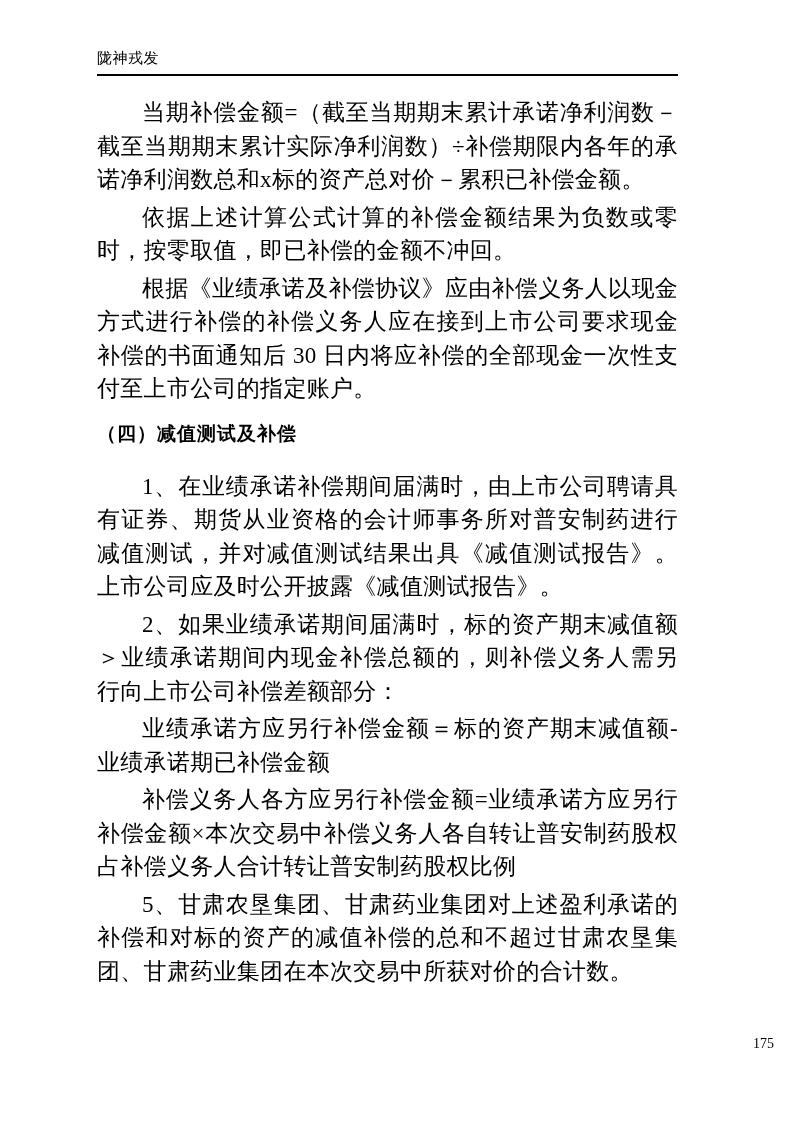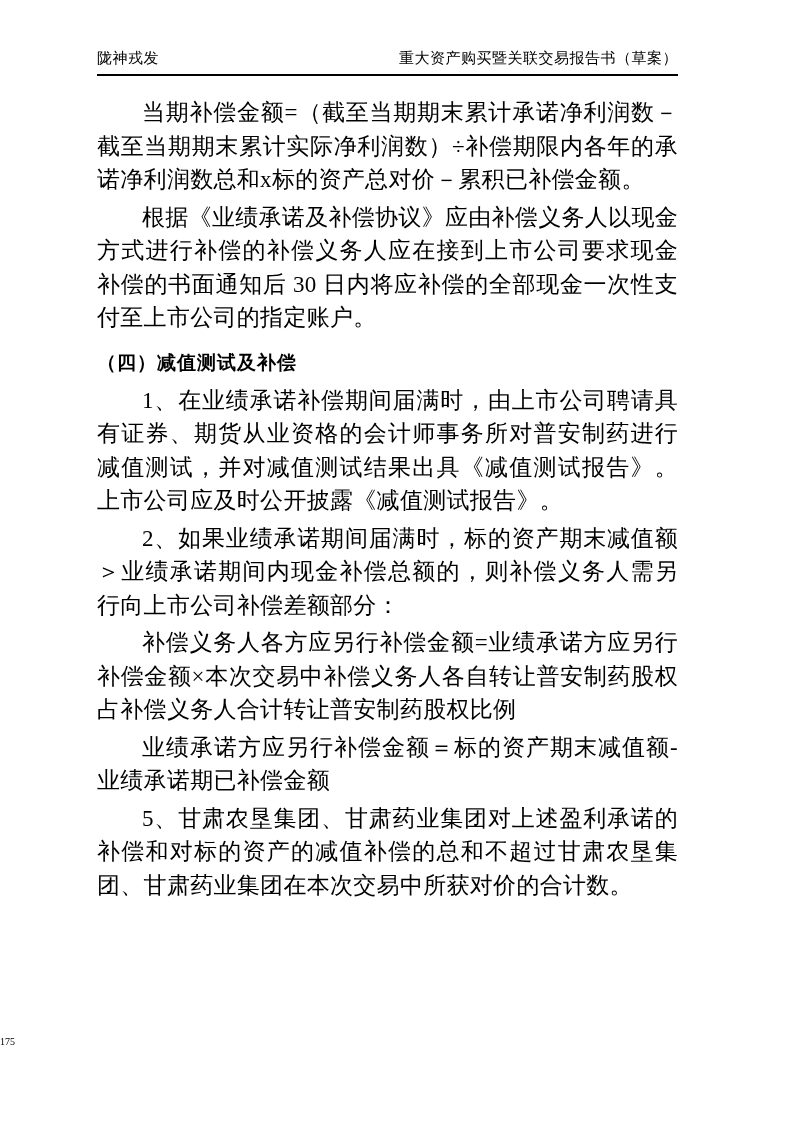--- a/index.html
+++ b/index.html
@@ -38,54 +38,54 @@
   .content p.body {
     margin: 0 0 4px 0;
     font-size: 23px;
     line-height: 33.5px;
     text-align: justify;
     text-indent: 45px;
     letter-spacing: 0.3px;
     word-break: break-all;
   }
   .content h2.sec {
-    margin: 14px 0 8px 0;
+    margin: 14px 0 23px 0;
     font-size: 19px;
     line-height: 27px;
     font-weight: bold;
     font-family: "Liberation Sans", "DejaVu Sans", sans-serif;
     letter-spacing: 1px;
   }
   .footer {
     position: absolute;
     left: 0;
     right: 0;
     top: 1036px;
-    text-align: left;
-    font-size: 10px;
+    text-align: right;
+    font-size: 14px;
   }
 </style>
 </head>
 <body>
 
 <div class="page">
 
   <div class="header">
     <span>陇神戎发</span>
-    <span>重大资产购买暨关联交易报告书（草案）</span>
   </div>
 
   <div class="content">
     <p class="body">当期补偿金额=（截至当期期末累计承诺净利润数－截至当期期末累计实际净利润数）÷补偿期限内各年的承诺净利润数总和x标的资产总对价－累积已补偿金额。</p>
+    <p class="body">依据上述计算公式计算的补偿金额结果为负数或零时，按零取值，即已补偿的金额不冲回。</p>
     <p class="body">根据《业绩承诺及补偿协议》应由补偿义务人以现金方式进行补偿的补偿义务人应在接到上市公司要求现金补偿的书面通知后 30 日内将应补偿的全部现金一次性支付至上市公司的指定账户。</p>
     <h2 class="sec">（四）减值测试及补偿</h2>
     <p class="body">1、在业绩承诺补偿期间届满时，由上市公司聘请具有证券、期货从业资格的会计师事务所对普安制药进行减值测试，并对减值测试结果出具《减值测试报告》。上市公司应及时公开披露《减值测试报告》。</p>
     <p class="body">2、如果业绩承诺期间届满时，标的资产期末减值额＞业绩承诺期间内现金补偿总额的，则补偿义务人需另行向上市公司补偿差额部分：</p>
+    <p class="body">业绩承诺方应另行补偿金额＝标的资产期末减值额-业绩承诺期已补偿金额</p>
     <p class="body">补偿义务人各方应另行补偿金额=业绩承诺方应另行补偿金额×本次交易中补偿义务人各自转让普安制药股权占补偿义务人合计转让普安制药股权比例</p>
-    <p class="body">业绩承诺方应另行补偿金额＝标的资产期末减值额-业绩承诺期已补偿金额</p>
     <p class="body">5、甘肃农垦集团、甘肃药业集团对上述盈利承诺的补偿和对标的资产的减值补偿的总和不超过甘肃农垦集团、甘肃药业集团在本次交易中所获对价的合计数。</p>
   </div>
 
   <div class="footer">
     <span>175</span>
   </div>
 
 </div>
 
 </body></html>

